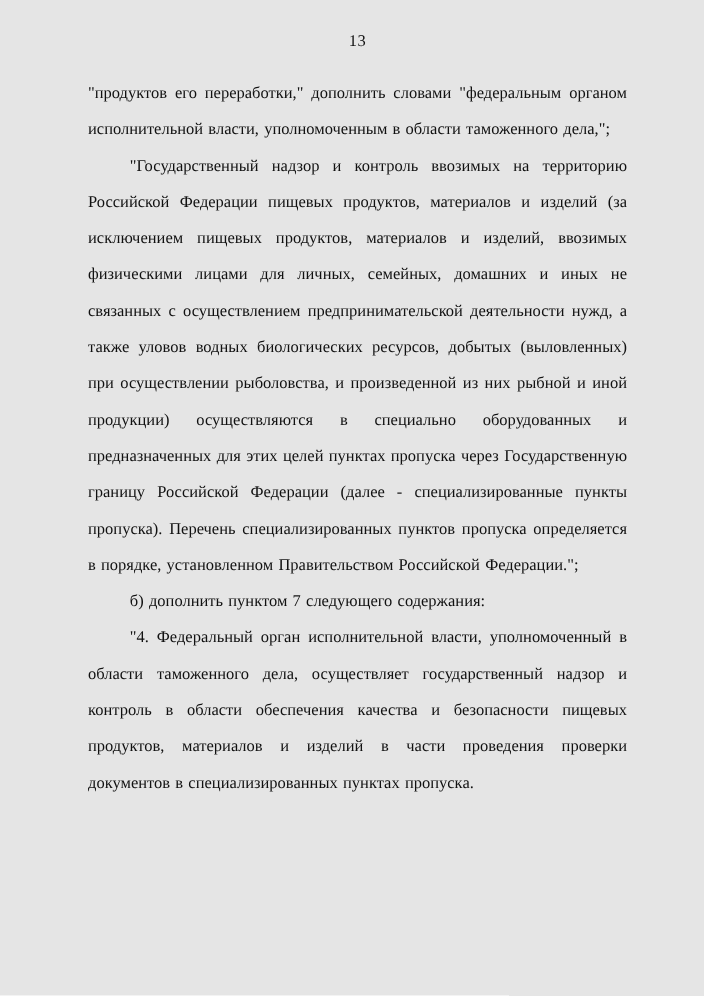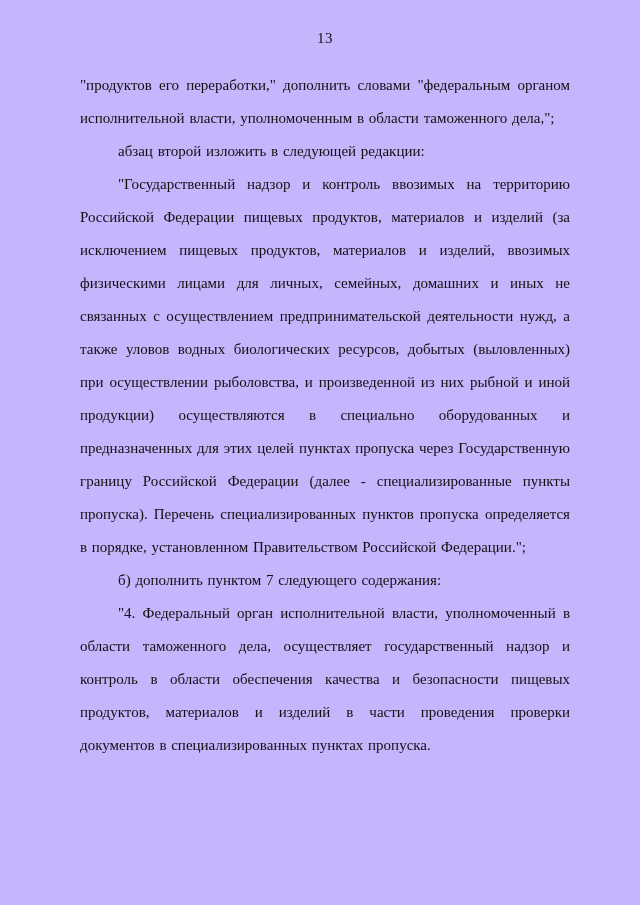--- a/index.html
+++ b/index.html
@@ -4,21 +4,21 @@
 <style>
   html, body {
     margin: 0;
     padding: 0;
     background: #fdfdfd;
   }
   .page {
     position: relative;
     width: 640px;
     height: 905px;
-    background: #c4b5fd;
+    background: #e5e5e5;
     box-sizing: border-box;
     padding: 30px 70px 40px 80px;
     font-family: "Liberation Serif", "DejaVu Serif", serif;
     color: #111111;
     overflow: hidden;
   }
   .page-number {
     text-align: center;
     font-size: 15px;
     margin-bottom: 22px;
@@ -35,18 +35,17 @@
     text-indent: 38px;
   }
 </style>
 </head>
 <body>
 
 <div class="page">
   <div class="page-number">13</div>
   <div class="body-text" id="paragraphs">
       <p class="">"продуктов его переработки," дополнить словами "федеральным органом исполнительной власти, уполномоченным в области таможенного дела,";</p>
-      <p class="indent">абзац второй изложить в следующей редакции:</p>
       <p class="indent">"Государственный надзор и контроль ввозимых на территорию Российской Федерации пищевых продуктов, материалов и изделий (за исключением пищевых продуктов, материалов и изделий, ввозимых физическими лицами для личных, семейных, домашних и иных не связанных с осуществлением предпринимательской деятельности нужд, а также уловов водных биологических ресурсов, добытых (выловленных) при осуществлении рыболовства, и произведенной из них рыбной и иной продукции) осуществляются в специально оборудованных и предназначенных для этих целей пунктах пропуска через Государственную границу Российской Федерации (далее - специализированные пункты пропуска). Перечень специализированных пунктов пропуска определяется в порядке, установленном Правительством Российской Федерации.";</p>
       <p class="indent">б) дополнить пунктом 7 следующего содержания:</p>
       <p class="indent">"4. Федеральный орган исполнительной власти, уполномоченный в области таможенного дела, осуществляет государственный надзор и контроль в области обеспечения качества и безопасности пищевых продуктов, материалов и изделий в части проведения проверки документов в специализированных пунктах пропуска.</p>
     </div>
 </div>
 
 </body></html>

